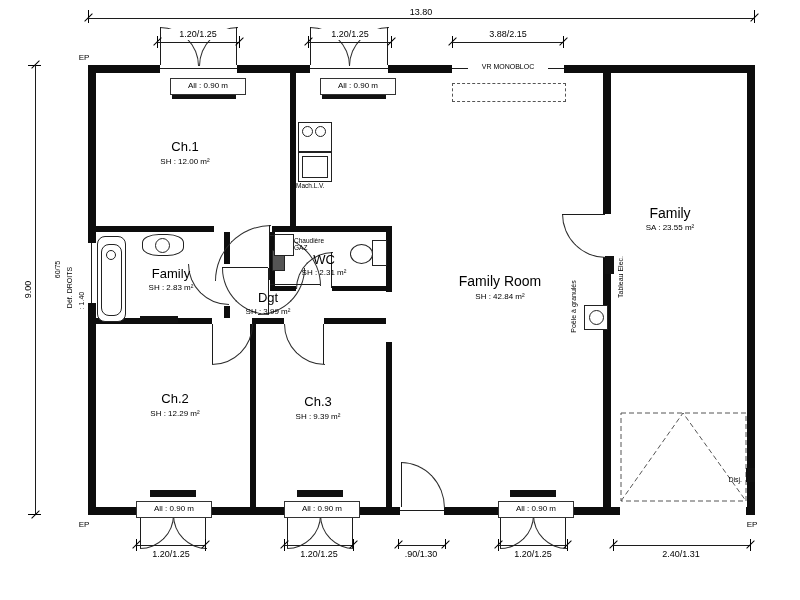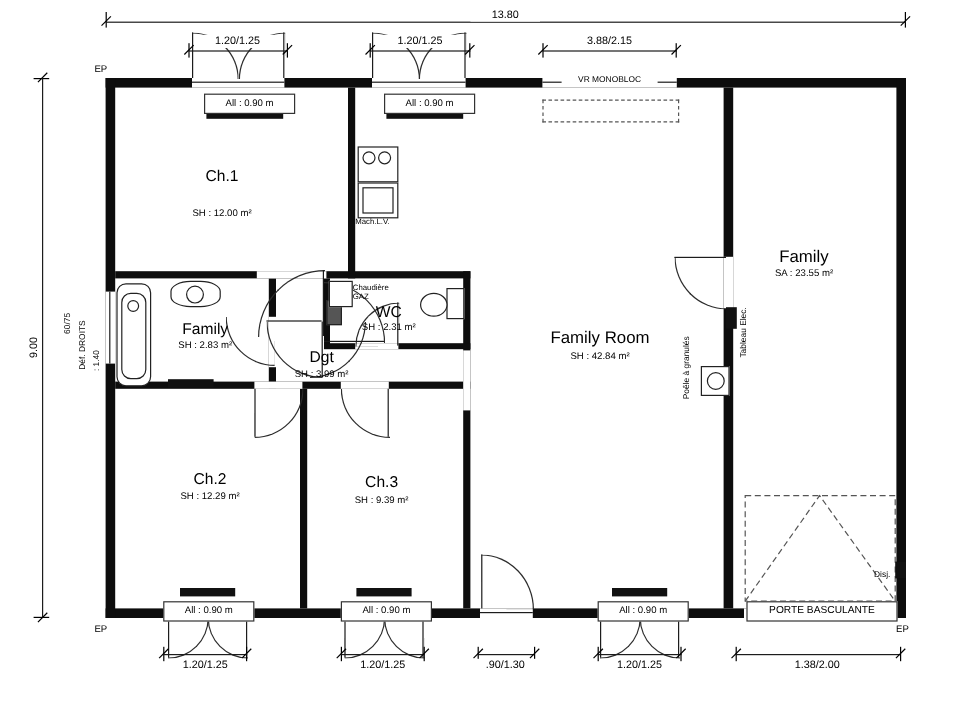--- a/index.html
+++ b/index.html
@@ -150,28 +150,27 @@
 
   <div class="allbox" style="left:170px;top:78px;width:74px;height:15px">All : 0.90 m</div>
   <div class="allbox" style="left:320px;top:78px;width:74px;height:15px">All : 0.90 m</div>
   <div class="allbox" style="left:136px;top:501px;width:74px;height:15px">All : 0.90 m</div>
   <div class="allbox" style="left:284px;top:501px;width:74px;height:15px">All : 0.90 m</div>
   <div class="allbox" style="left:498px;top:501px;width:74px;height:15px">All : 0.90 m</div>
 
   <div class="small" style="left:468px;top:62px;width:80px;background:#fff;z-index:7">VR MONOBLOC</div>
   <div class="dash" style="left:452px;top:83px;width:112px;height:17px"></div>
 
-  <div class="allbox" style="left:622px;top:501px;width:124px;height:15px;font-size:8.5px;z-index:7">PORTE BASCULANTE</div>
   <svg class="svgbox" style="left:620px;top:412px" width="127" height="90">
     <rect x="1" y="1" width="125" height="88" fill="none" stroke="#555" stroke-width="1" stroke-dasharray="5 3"></rect>
     <path d="M1 89 L63 1 L126 89" fill="none" stroke="#555" stroke-width="1" stroke-dasharray="5 3"></path>
   </svg>
 
   <div class="rname" style="left:145px;top:139px;width:80px">Ch.1</div>
-  <div class="rarea" style="left:140px;top:173px;width:90px">SH : 12.00 m²</div>
+  <div class="rarea" style="left:140px;top:157px;width:90px">SH : 12.00 m²</div>
   <div class="rname" style="left:133px;top:266px;width:76px">Family</div>
   <div class="rarea" style="left:130px;top:283px;width:82px">SH : 2.83 m²</div>
   <div class="rname" style="left:236px;top:290px;width:64px">Dgt</div>
   <div class="rarea" style="left:231px;top:307px;width:74px">SH : 3.99 m²</div>
   <div class="rname" style="left:302px;top:252px;width:44px">WC</div>
   <div class="rarea" style="left:292px;top:268px;width:64px">SH : 2.31 m²</div>
   <div class="rname big" style="left:443px;top:273px;width:114px">Family Room</div>
   <div class="rarea" style="left:453px;top:292px;width:94px">SH : 42.84 m²</div>
   <div class="rname big" style="left:633px;top:205px;width:74px">Family</div>
   <div class="rarea" style="left:628px;top:223px;width:84px">SA : 23.55 m²</div>
@@ -243,15 +242,15 @@
   <div class="guide" style="left:567px;top:539px;width:1px;height:12px"></div>
   <div class="ln" style="left:498px;top:545px;width:70px;height:1px"></div>
   <div class="tick" style="left:493px;top:544px"></div>
   <div class="tick" style="left:562px;top:544px"></div>
   <div class="dimtxt" style="left:501px;top:549px;width:64px">1.20/1.25</div>
   <div class="guide" style="left:613px;top:539px;width:1px;height:12px"></div>
   <div class="guide" style="left:750px;top:539px;width:1px;height:12px"></div>
   <div class="ln" style="left:613px;top:545px;width:137px;height:1px"></div>
   <div class="tick" style="left:608px;top:544px"></div>
   <div class="tick" style="left:745px;top:544px"></div>
-  <div class="dimtxt" style="left:649px;top:549px;width:64px">1.38/2.00</div>
+  <div class="dimtxt" style="left:649px;top:549px;width:64px">2.40/1.31</div>
 
 </div>
 
 </body></html>

